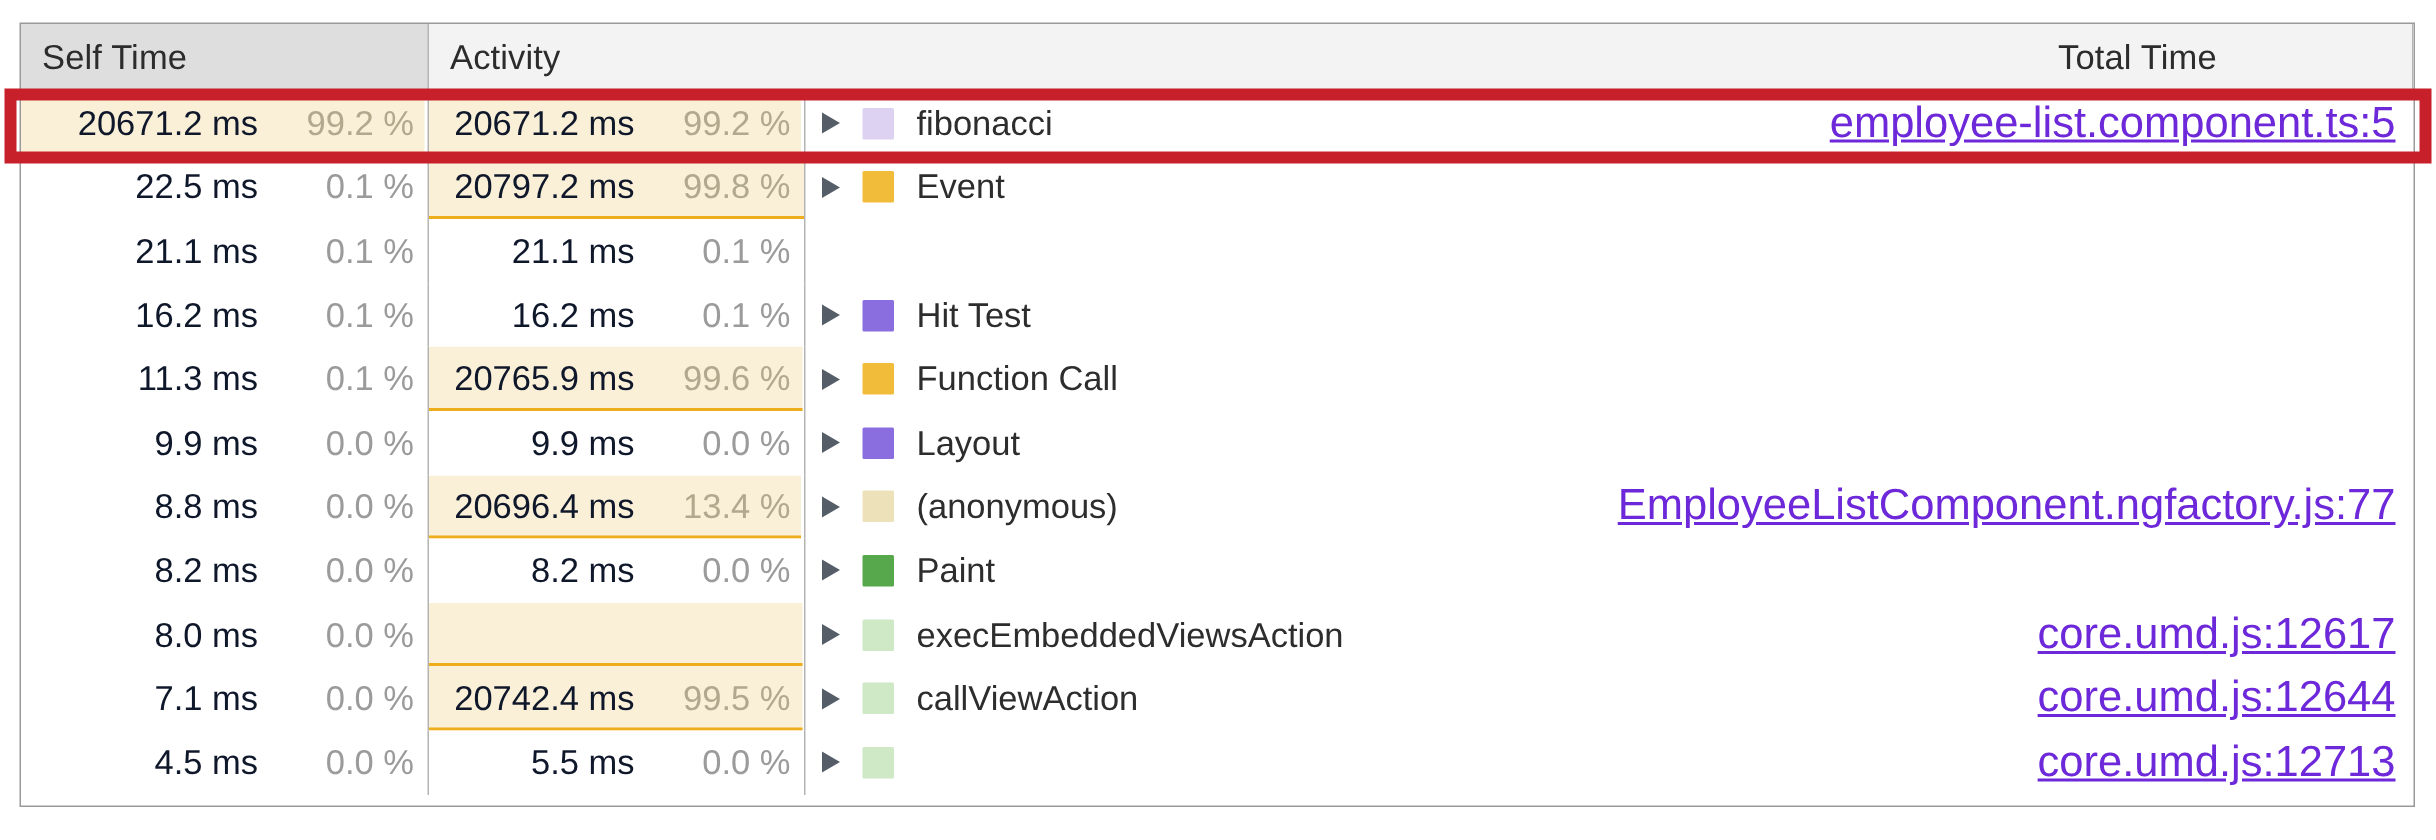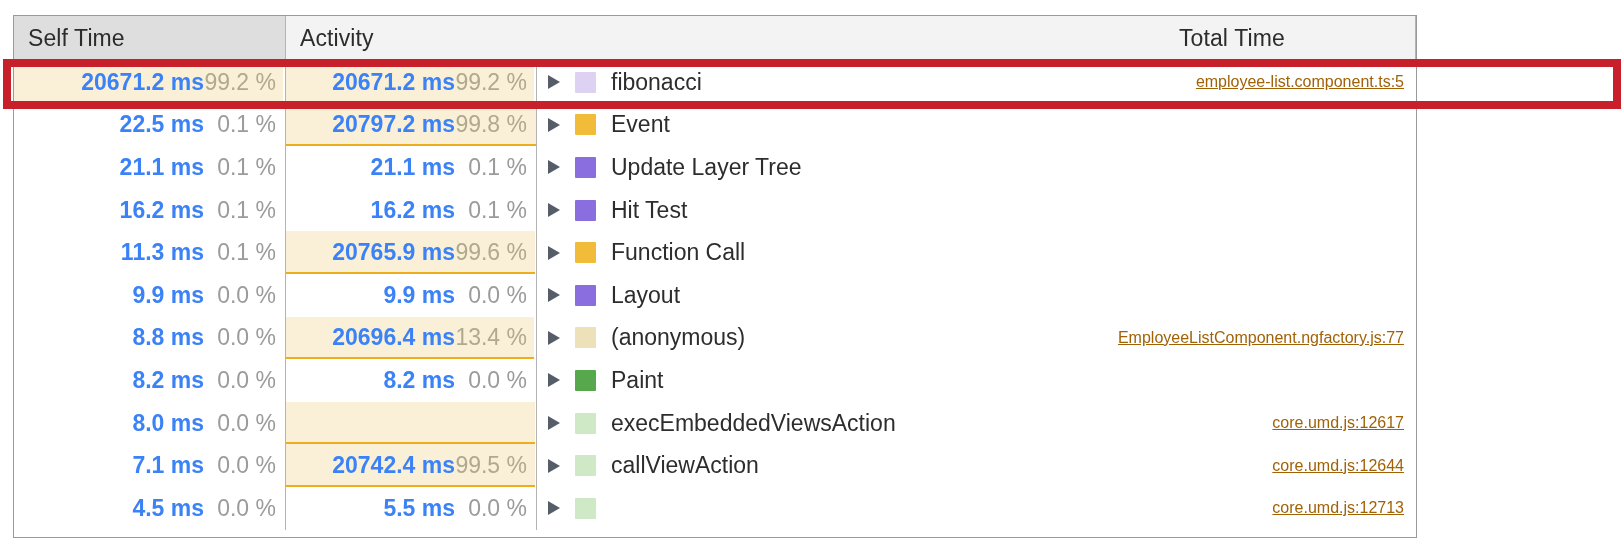--- a/index.html
+++ b/index.html
@@ -13,21 +13,21 @@
     font-family: "Liberation Sans", sans-serif;
     overflow: hidden;
     position: relative;
   }
 
   
   #profiler-table {
     position: absolute;
     left: 13px;
     top: 15px;
-    width: 1404px;
+    width: 1597px;
     height: 523px;
     box-sizing: border-box;
     border: 1px solid #9a9a9a;
     background: #ffffff;
   }
 
   
   .thead {
     display: flex;
     height: 45px;
@@ -81,30 +81,30 @@
     z-index: 0;
   }
   .numtxt {
     position: relative;
     z-index: 1;
     display: flex;
     align-items: baseline;
     font-size: 23px;
   }
   .ms {
-    color: #3b82f6;
+    color: #0f172a;
     white-space: nowrap;
-    font-weight: bold;
   }
   .pct {
     color: #9b9b9b;
     white-space: nowrap;
     width: 72px;
     text-align: right;
     display: inline-block;
+    margin-left: 32px;
   }
   .cell-num.has-bar .pct { color: #b0a98d; }
 
   
   .cell-act {
     flex: 1 1 auto;
     display: flex;
     align-items: center;
     padding-left: 11px;
     padding-right: 12px;
@@ -127,22 +127,22 @@
     border-radius: 1px;
   }
   .act-name {
     font-size: 23px;
     color: #2d2d2d;
     white-space: nowrap;
     flex: 0 0 auto;
   }
   .spacer { flex: 1 1 auto; }
   .src-link {
-    font-size: 16px;
-    color: #a16207;
+    font-size: 29px;
+    color: #6d28d9;
     text-decoration: underline;
     white-space: nowrap;
     flex: 0 0 auto;
     cursor: pointer;
   }
 
   
   #highlight-box {
     position: absolute;
     left: 3px;
@@ -217,26 +217,20 @@
             <span class="ms">21.1 ms</span>
             <span class="pct">0.1 %</span>
           </span>
         </div>
         <div class="cell-num col-total">
           <span class="numtxt">
             <span class="ms">21.1 ms</span>
             <span class="pct">0.1 %</span>
           </span>
         </div>
-        <div class="cell-act">
-          <span class="disclosure"></span>
-          <span class="swatch" style="background: rgb(138, 110, 224);"></span>
-          <span class="act-name">Update Layer Tree</span>
-          <span class="spacer"></span>
-        </div>
       </div>
       <div class="trow">
         <div class="cell-num col-self">
           <span class="numtxt">
             <span class="ms">16.2 ms</span>
             <span class="pct">0.1 %</span>
           </span>
         </div>
         <div class="cell-num col-total">
           <span class="numtxt">

